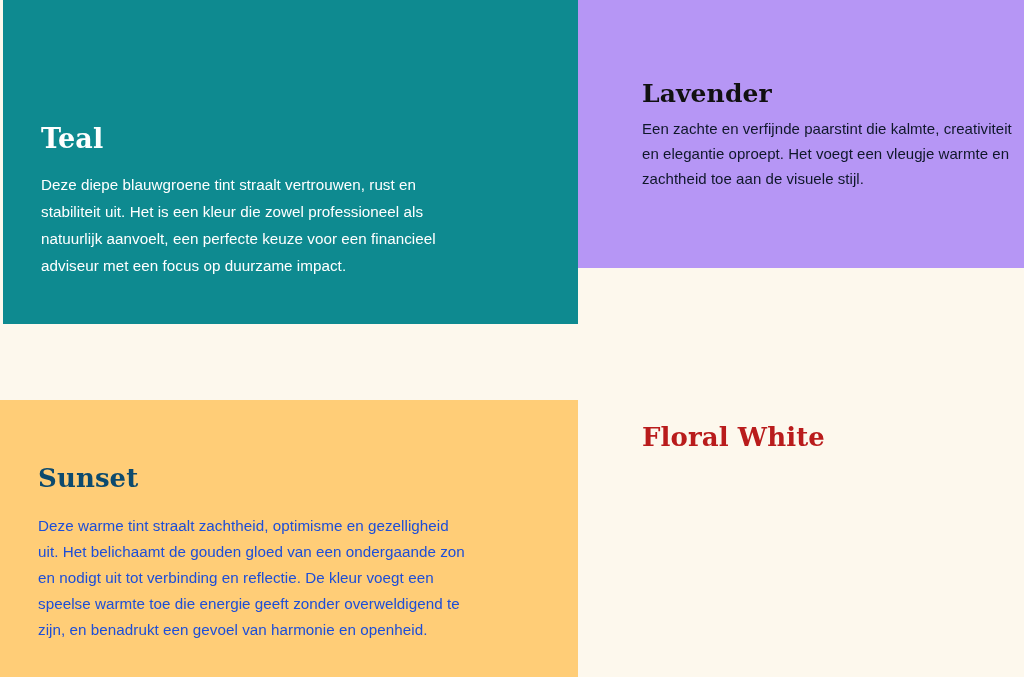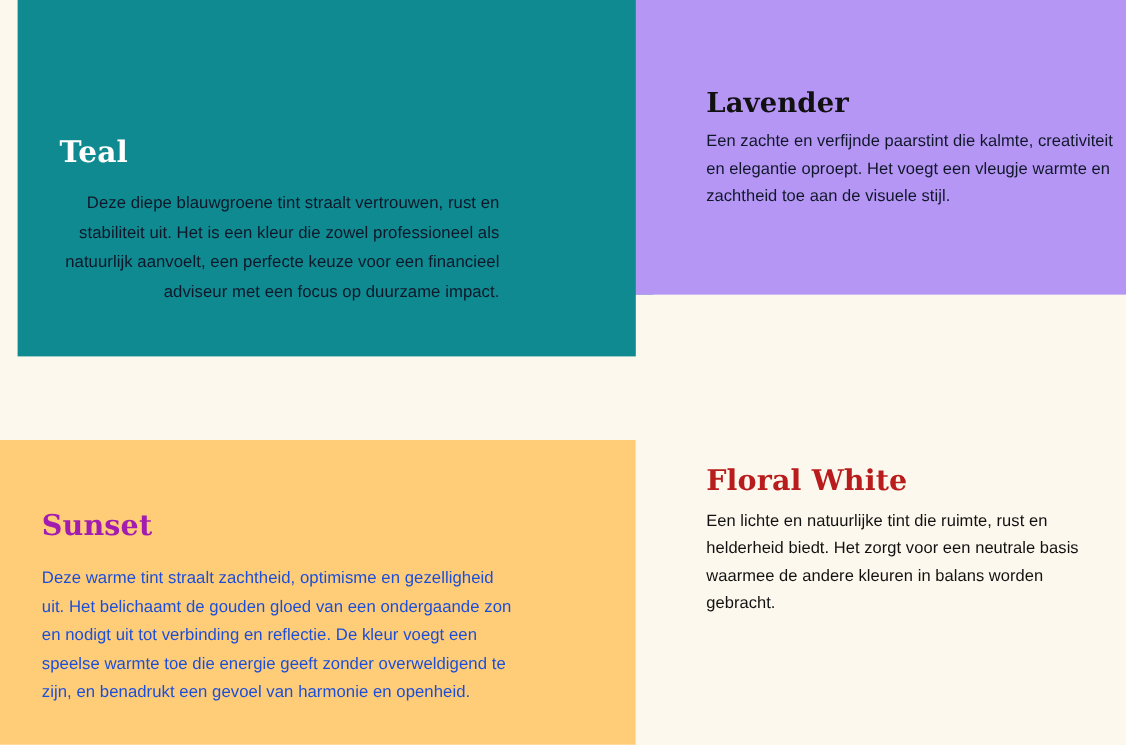--- a/index.html
+++ b/index.html
@@ -22,21 +22,21 @@
   }
 
   .swatch {
     position: absolute;
     box-sizing: border-box;
     overflow: hidden;
   }
 
   
   .swatch--teal {
-    left: 16px;
+    left: 3px;
     top: 0;
     width: 578px;
     height: 324px;
     background: #0e8a90;
   }
   .swatch--sunset {
     left: 0;
     top: 400px;
     width: 578px;
     height: 277px;
@@ -141,38 +141,37 @@
   }
 </style>
 </head>
 <body>
 
 <div class="palette-board">
 
   <section class="swatch swatch--teal" style="background: rgb(14, 138, 144);">
     <div class="swatch-content">
       <h2 class="swatch-name" style="color: rgb(255, 255, 255);">Teal</h2>
-      <p class="swatch-description" style="color: #0f172a; text-align: right;">Deze diepe blauwgroene tint straalt vertrouwen, rust en stabiliteit uit. Het is een kleur die zowel professioneel als natuurlijk aanvoelt, een perfecte keuze voor een financieel adviseur met een focus op duurzame impact.</p>
+      <p class="swatch-description" style="color: #ffffff;">Deze diepe blauwgroene tint straalt vertrouwen, rust en stabiliteit uit. Het is een kleur die zowel professioneel als natuurlijk aanvoelt, een perfecte keuze voor een financieel adviseur met een focus op duurzame impact.</p>
     </div>
   </section>
 
   <section class="swatch swatch--lavender" style="background: rgb(182, 150, 245);">
     <div class="swatch-content">
       <h2 class="swatch-name" style="color: rgb(17, 17, 17);">Lavender</h2>
       <p class="swatch-description" style="color: #0f172a;">Een zachte en verfijnde paarstint die kalmte, creativiteit en elegantie oproept. Het voegt een vleugje warmte en zachtheid toe aan de visuele stijl.</p>
     </div>
   </section>
 
   <section class="swatch swatch--sunset" style="background: rgb(255, 205, 119);">
     <div class="swatch-content">
-      <h2 class="swatch-name" style="color: #a21caf;">Sunset</h2>
+      <h2 class="swatch-name" style="color: #0c4a6e;">Sunset</h2>
       <p class="swatch-description" style="color: #1d4ed8; margin-top: 20px;">Deze warme tint straalt zachtheid, optimisme en gezelligheid uit. Het belichaamt de gouden gloed van een ondergaande zon en nodigt uit tot verbinding en reflectie. De kleur voegt een speelse warmte toe die energie geeft zonder overweldigend te zijn, en benadrukt een gevoel van harmonie en openheid.</p>
     </div>
   </section>
 
   <section class="swatch swatch--floral" style="background: rgb(253, 248, 237);">
     <div class="swatch-content">
       <h2 class="swatch-name" style="color: #b91c1c;">Floral White</h2>
-      <p class="swatch-description" style="color: rgb(17, 17, 17);">Een lichte en natuurlijke tint die ruimte, rust en helderheid biedt. Het zorgt voor een neutrale basis waarmee de andere kleuren in balans worden gebracht.</p>
     </div>
   </section>
 
 </div>
 
 </body></html>

